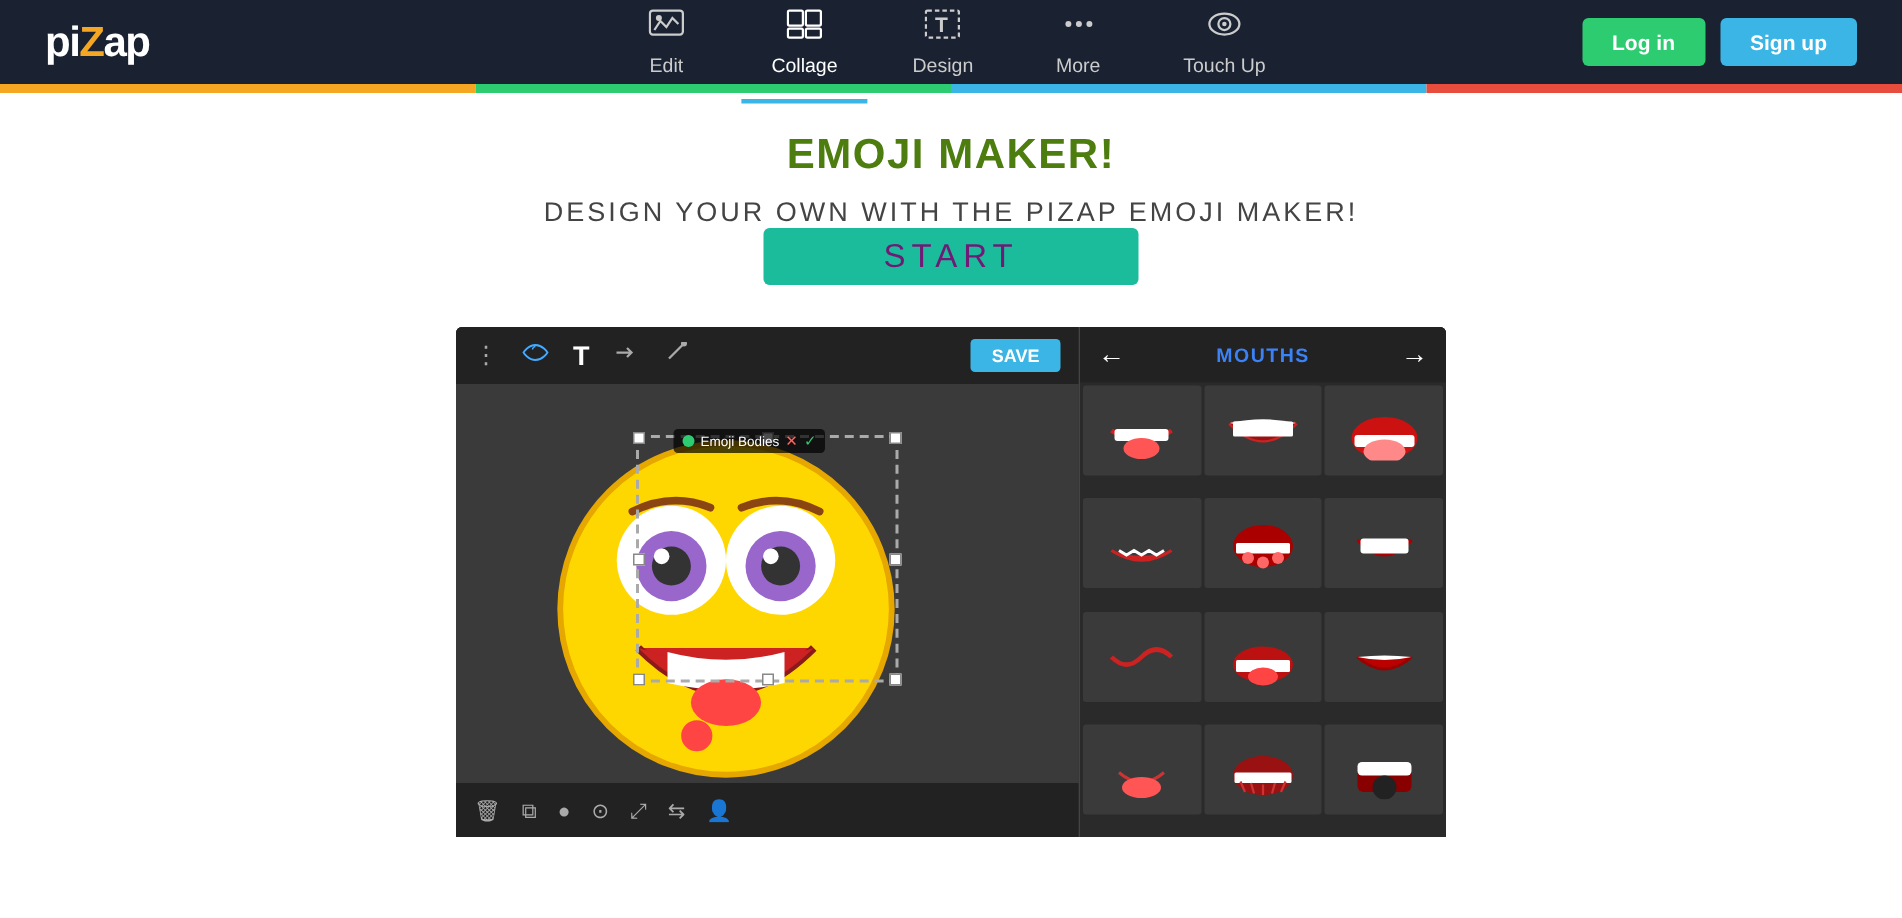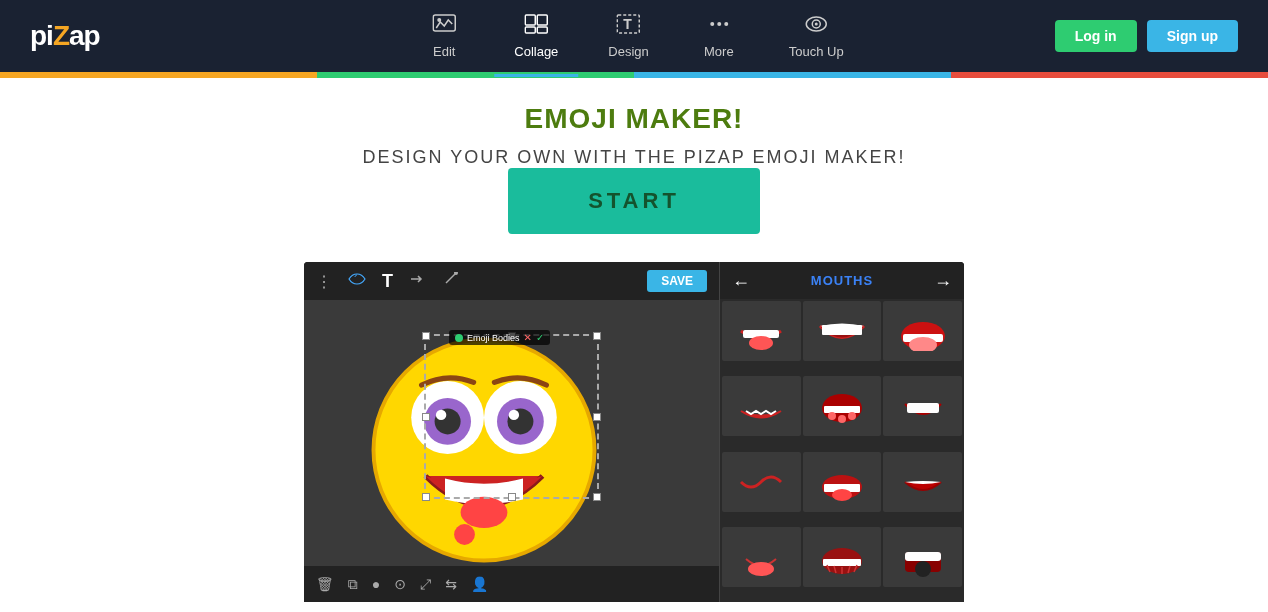--- a/index.html
+++ b/index.html
@@ -5,21 +5,21 @@
     * { margin: 0; padding: 0; box-sizing: border-box; }
     body { font-family: Arial, sans-serif; background: #fff; width: 1268px; min-height: 612px; overflow: hidden; }
 
     
     .header {
       background: #1a2232;
       display: flex;
       align-items: center;
       justify-content: space-between;
       padding: 4px 30px;
-      height: 72px;
+      height: 56px;
       position: relative;
     }
     .header-left {
       display: flex;
       align-items: center;
     }
     .logo {
       font-size: 28px;
       color: #fff;
       font-weight: bold;
@@ -117,28 +117,28 @@
       letter-spacing: 1px;
       margin-bottom: 12px;
     }
     .main-subtitle {
       font-size: 18px;
       color: #444;
       letter-spacing: 2px;
     }
     .btn-start {
       background: #1abc9c;
-      color: #14532d;
+      color: #701a75;
       border: none;
       border-radius: 4px;
-      padding: 20px 80px;
+      padding: 6px 80px;
       font-size: 22px;
       letter-spacing: 4px;
       cursor: pointer;
-      font-weight: bold;
+      font-weight: normal;
       margin-bottom: 28px;
     }
 
     
     .app-mockup {
       width: 660px;
       height: 340px;
       background: #2a2a2a;
       border-radius: 4px 4px 0 0;
       display: flex;

